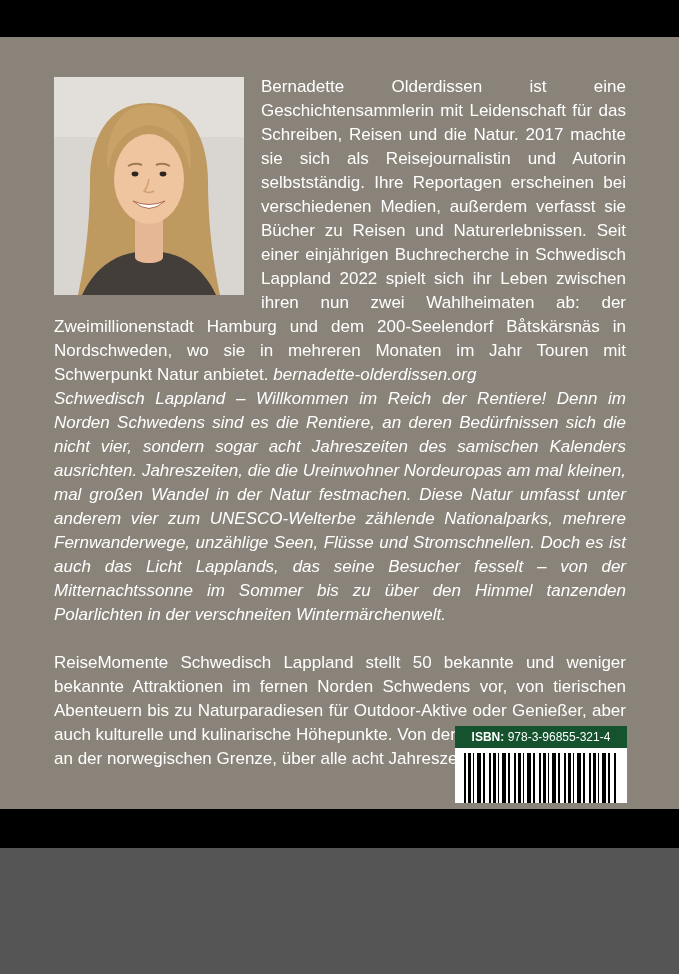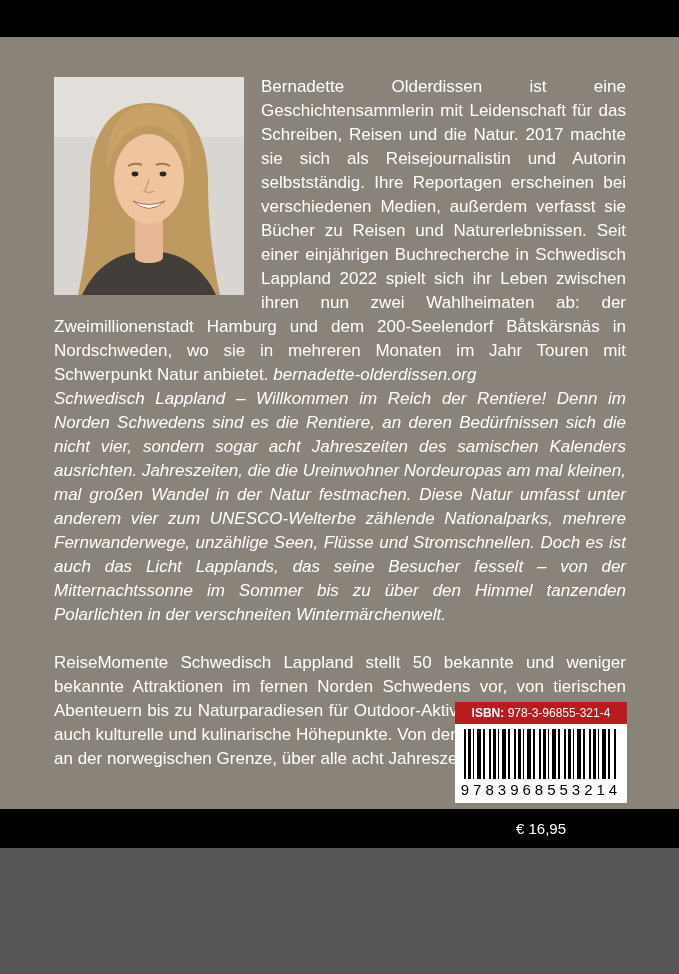--- a/index.html
+++ b/index.html
@@ -43,21 +43,21 @@
   .para-1{margin-top:0;font-style:italic;}
   .para-2{margin-top:24px;}
 
   .isbn-block{
     position:absolute;
     right:52px;bottom:45px;
     width:172px;
     background:#ffffff;
   }
   .isbn-strip{
-    background:#b91c1c;color:#fff;
+    background:#14532d;color:#fff;
     font-size:12px;line-height:14px;
     text-align:center;
     padding:4px 2px;
     white-space:nowrap;
   }
   .isbn-strip strong{font-weight:bold;}
   .barcode{
     height:50px;
     margin:5px 9px 0 9px;
     background:#fff;
@@ -127,19 +127,17 @@
     <p class="para-2">ReiseMomente Schwedisch Lappland stellt 50 bekannte und weniger bekannte Attraktionen im fernen Norden Schwedens vor, von tierischen Abenteuern bis zu Naturparadiesen für Outdoor-Aktive oder Genießer, aber auch kulturelle und kulinarische Höhepunkte. Von der Küste bis in die Berge an der norwegischen Grenze, über alle acht Jahreszeiten hinweg!</p>
 
   </div>
 
   <div class="isbn-block">
     <div class="isbn-strip">
       <strong>ISBN:</strong>
       <span>978-3-96855-321-4</span>
     </div>
     <div class="barcode"></div>
-    <div class="barcode-digits">9783968553214</div>
   </div>
 
   <div class="bar bottom"></div>
-  <div class="price">€ 16,95</div>
 
 </div>
 
 </body></html>

